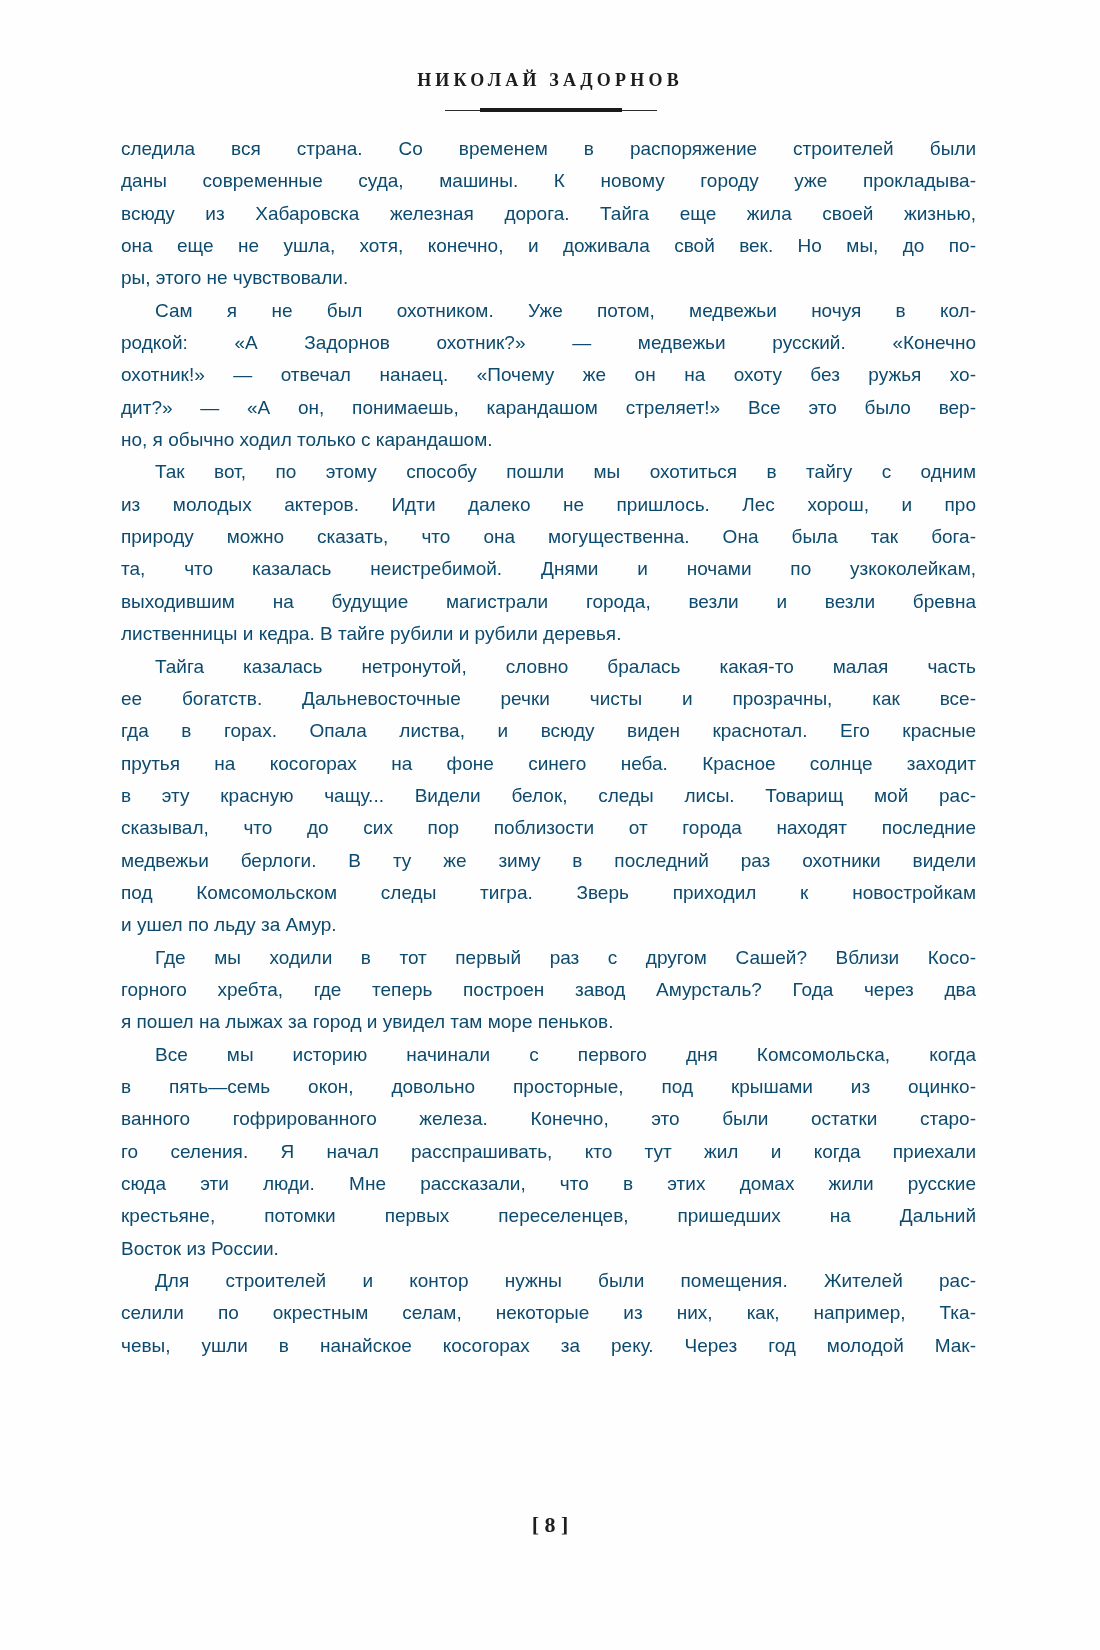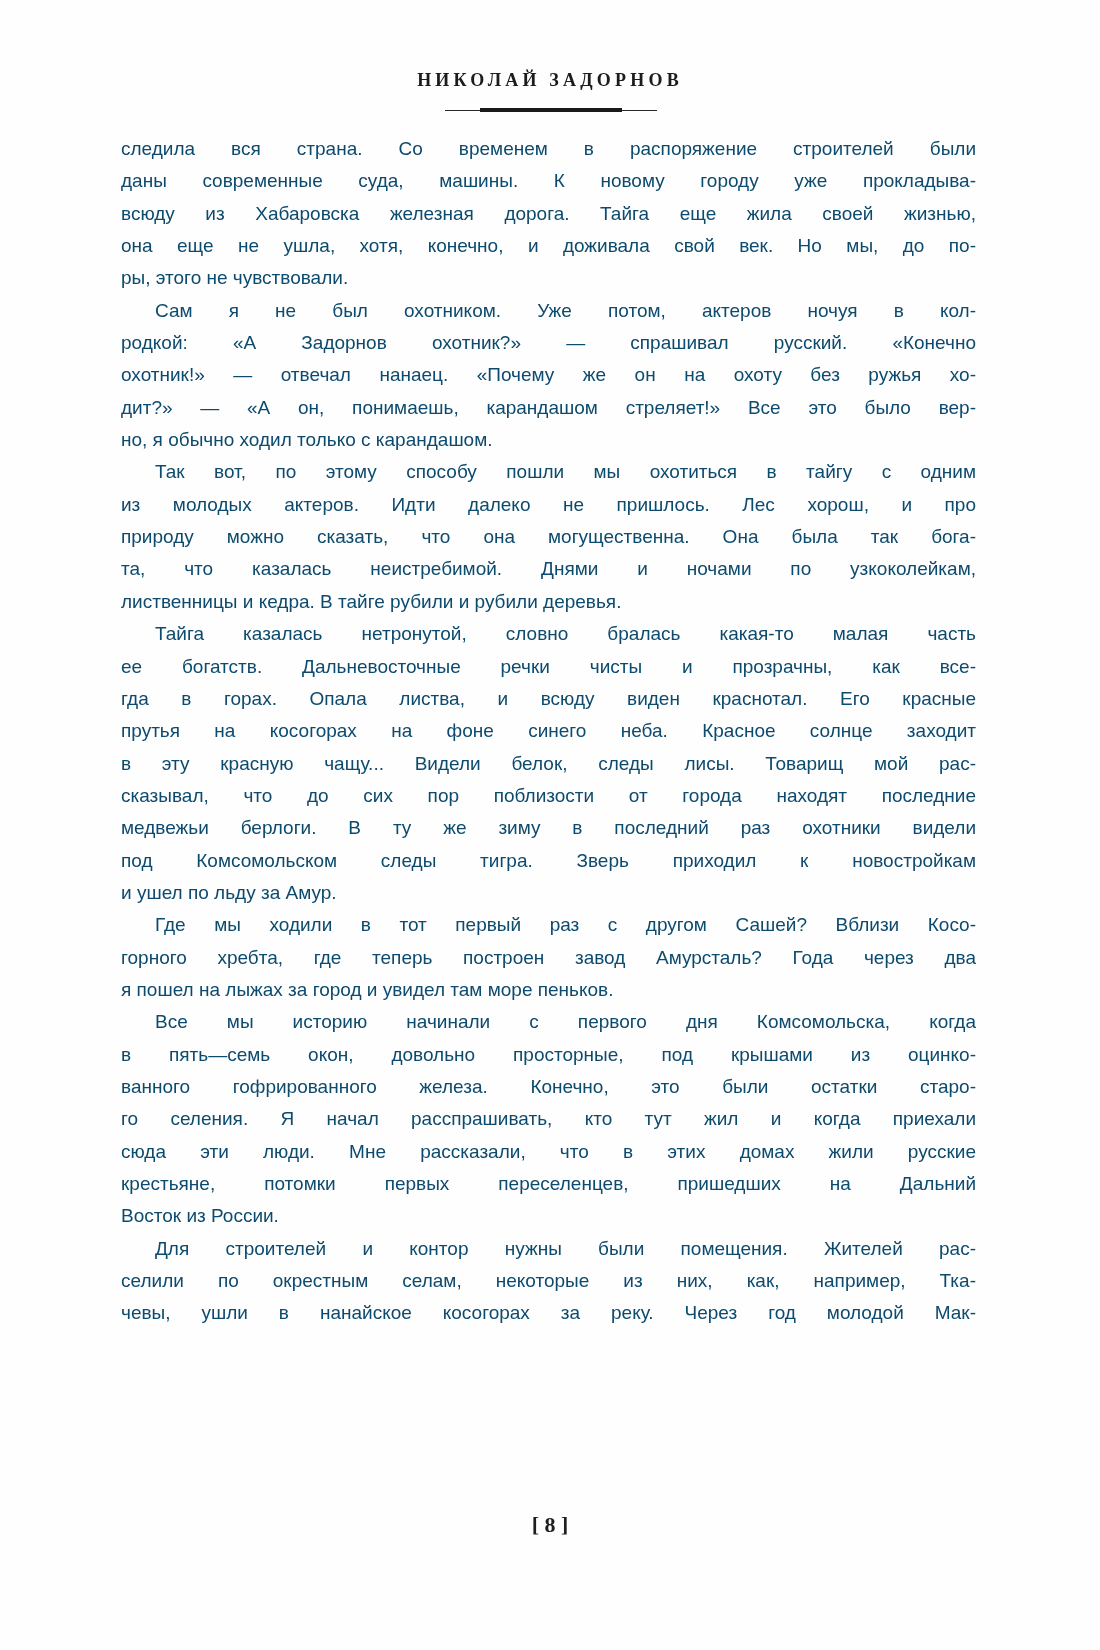--- a/index.html
+++ b/index.html
@@ -34,29 +34,30 @@
   <div class="head-rule">
     <div class="thin"></div>
     <div class="thick"></div>
   </div>
   <div class="body-text" id="body-text">
       <span class="line">следила вся страна. Со временем в распоряжение строителей были</span>
       <span class="line">даны современные суда, машины. К новому городу уже прокладыва-</span>
       <span class="line">всюду из Хабаровска железная дорога. Тайга еще жила своей жизнью,</span>
       <span class="line">она еще не ушла, хотя, конечно, и доживала свой век. Но мы, до по-</span>
       <span class="line last">ры, этого не чувствовали.</span>
-      <span class="line indent">Сам я не был охотником. Уже потом, актеров ночуя в кол-</span>
-      <span class="line">родкой: «А Задорнов охотник?» — спрашивал русский. «Конечно</span>
+      <span class="line indent">Сам я не был охотником. Уже потом, медвежьи ночуя в кол-</span>
+      <span class="line">родкой: «А Задорнов охотник?» — медвежьи русский. «Конечно</span>
       <span class="line">охотник!» — отвечал нанаец. «Почему же он на охоту без ружья хо-</span>
       <span class="line">дит?» — «А он, понимаешь, карандашом стреляет!» Все это было вер-</span>
       <span class="line last">но, я обычно ходил только с карандашом.</span>
       <span class="line indent">Так вот, по этому способу пошли мы охотиться в тайгу с одним</span>
       <span class="line">из молодых актеров. Идти далеко не пришлось. Лес хорош, и про</span>
       <span class="line">природу можно сказать, что она могущественна. Она была так бога-</span>
       <span class="line">та, что казалась неистребимой. Днями и ночами по узкоколейкам,</span>
+      <span class="line">выходившим на будущие магистрали города, везли и везли бревна</span>
       <span class="line last">лиственницы и кедра. В тайге рубили и рубили деревья.</span>
       <span class="line indent">Тайга казалась нетронутой, словно бралась какая-то малая часть</span>
       <span class="line">ее богатств. Дальневосточные речки чисты и прозрачны, как все-</span>
       <span class="line">гда в горах. Опала листва, и всюду виден краснотал. Его красные</span>
       <span class="line">прутья на косогорах на фоне синего неба. Красное солнце заходит</span>
       <span class="line">в эту красную чащу... Видели белок, следы лисы. Товарищ мой рас-</span>
       <span class="line">сказывал, что до сих пор поблизости от города находят последние</span>
       <span class="line">медвежьи берлоги. В ту же зиму в последний раз охотники видели</span>
       <span class="line">под Комсомольском следы тигра. Зверь приходил к новостройкам</span>
       <span class="line last">и ушел по льду за Амур.</span>

